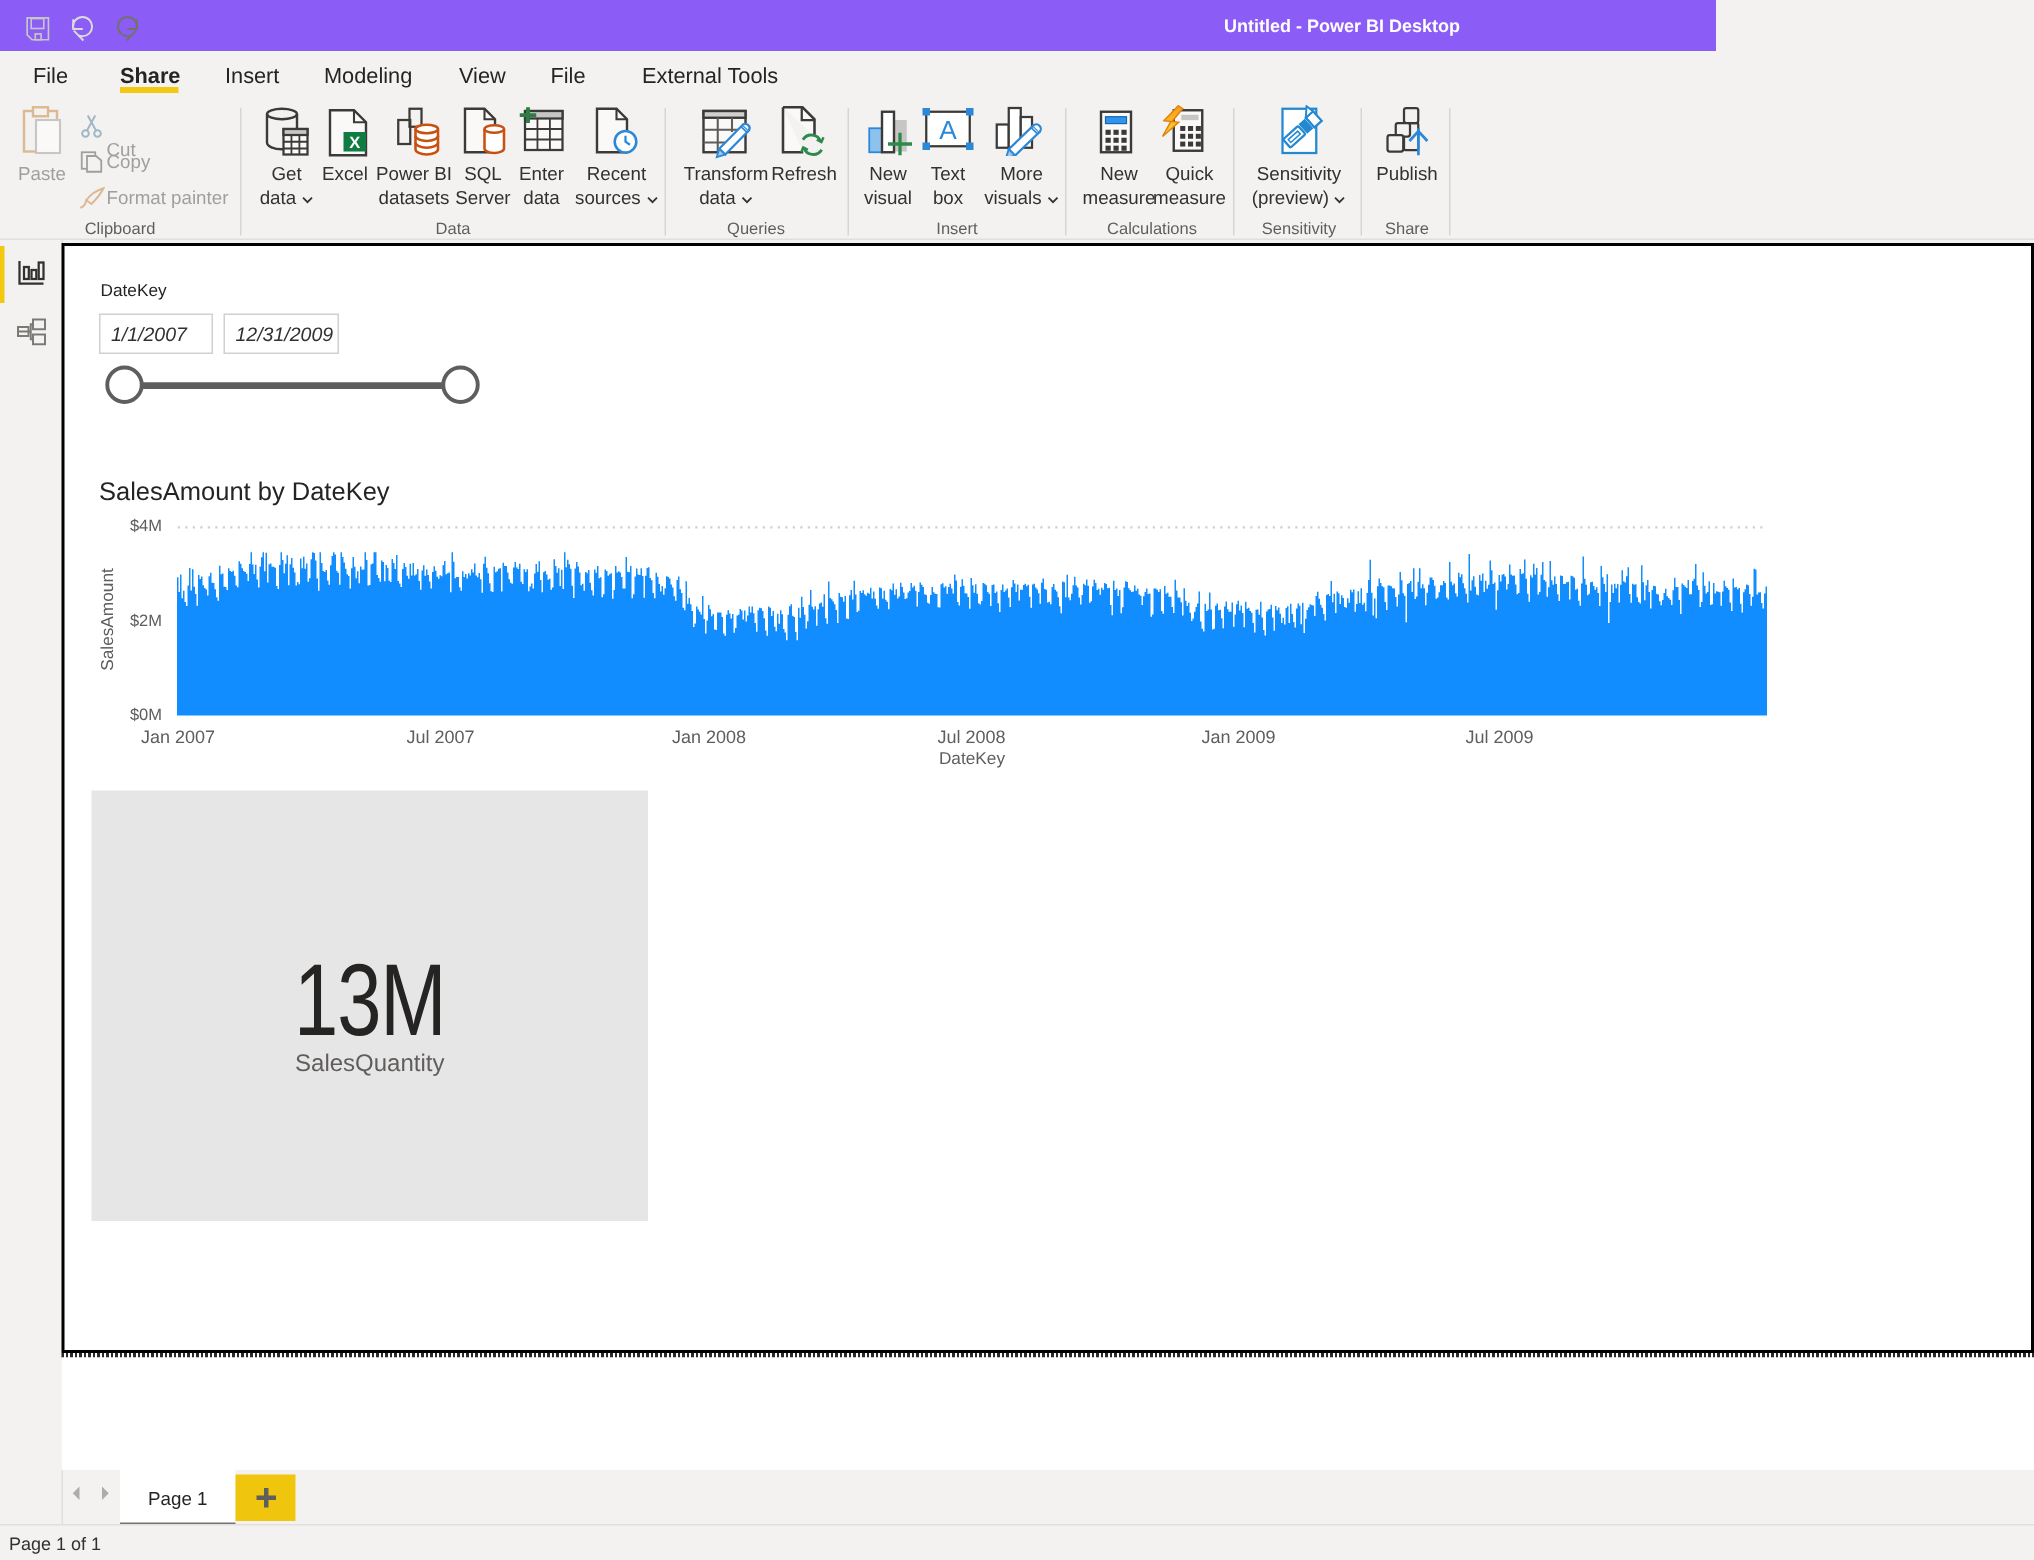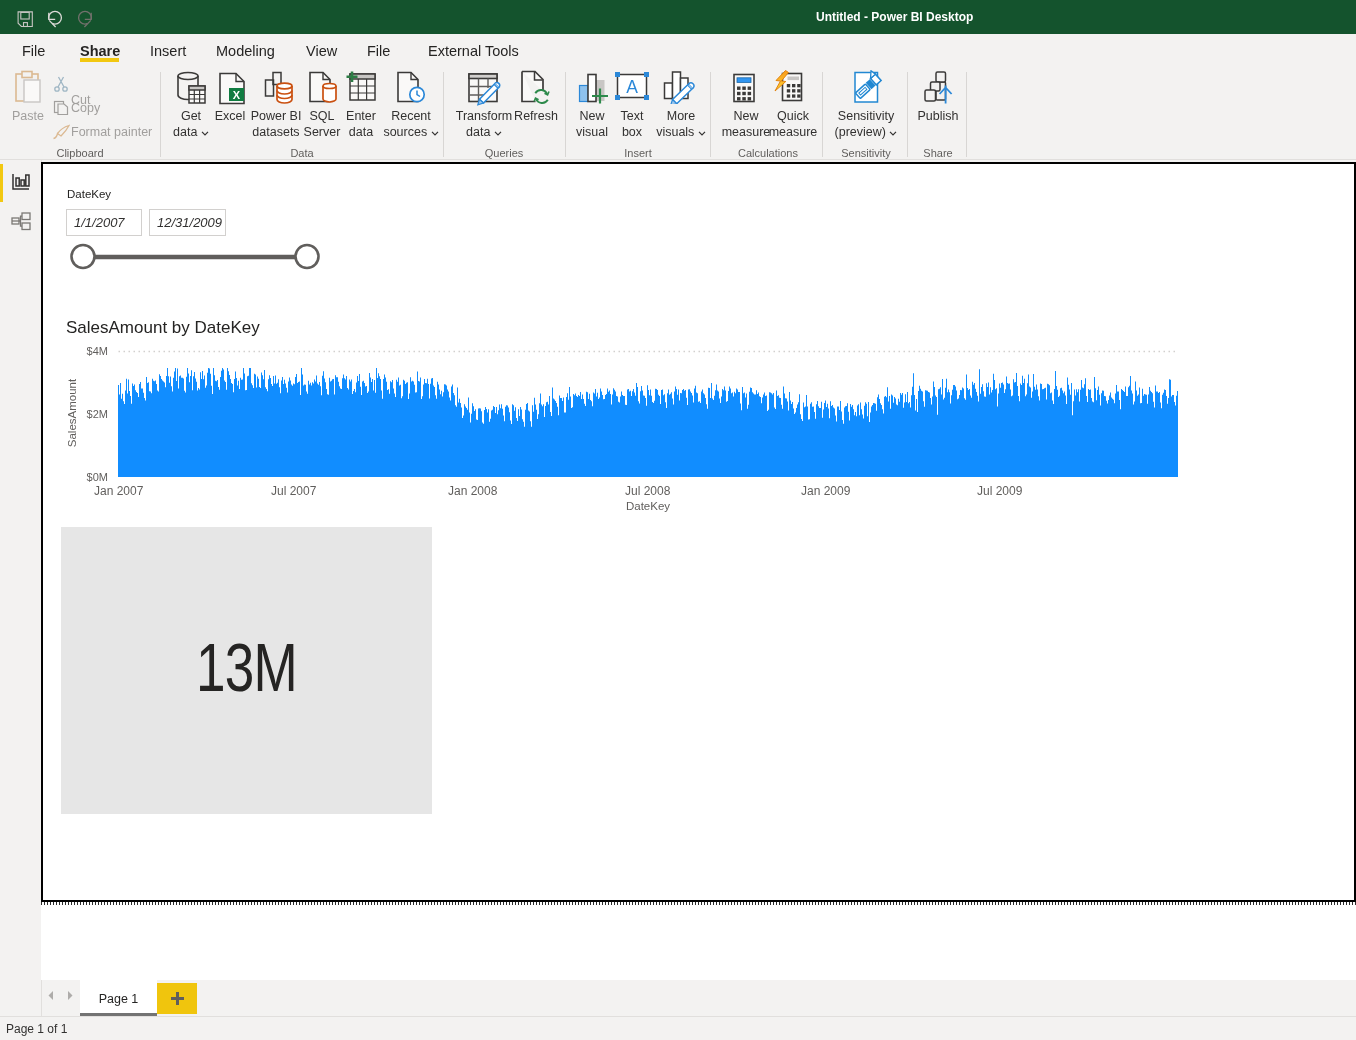--- a/index.html
+++ b/index.html
@@ -1,20 +1,20 @@
 <!DOCTYPE html>
 <html><head>
 <meta charset="utf-8">
 <style>
 * { margin:0; padding:0; box-sizing:border-box; }
 html,body { width:1356px; height:1040px; overflow:hidden; font-family:"Liberation Sans", sans-serif; background:#f3f2f1; }
 .abs { position:absolute; }
 
 
-#titlebar { position:absolute; left:0; top:0; width:1356px; height:34px; background:#14532d;padding-left:33px; }
+#titlebar { position:absolute; left:0; top:0; width:1144px; height:34px; background:#8b5cf6;padding-left:33px; }
 #titletext { position:absolute; top:10px; left:816px; width:150px; color:#ffffff; font-size:12px; font-weight:700; white-space:nowrap; }
 
 
 #menubar { position:absolute; left:0; top:34px; width:1356px; height:34px; background:#f3f2f1; }
 .menuitem { position:absolute; top:9px; font-size:14.5px; color:#252423; white-space:nowrap; }
 #homeunderline { position:absolute; left:80px; top:24px; width:39px; height:4px; background:#f2c811; }
 
 
 #ribbon { position:absolute; left:0; top:68px; width:1356px; height:92px; background:#f3f2f1; border-bottom:1px solid #e1dfdd; }
 .sep { position:absolute; top:4px; width:1px; height:85px; background:#d8d6d4; }
@@ -27,21 +27,21 @@
 #accent { position:absolute; left:0; top:4px; width:3px; height:38px; background:#f2c811; }
 
 
 #page { position:absolute; left:41px; top:162px; width:1315px; height:740px; background:#ffffff; border:2px solid #000000; }
 #dotline { position:absolute; left:41px; top:902px; width:1315px; height:3px;
   background-image:repeating-linear-gradient(90deg,#2a2a2a 0 1.5px,#ffffff 1.5px 3px); }
 #belowpage { position:absolute; left:41px; top:905px; width:1315px; height:75px; background:#ffffff; }
 
 
 #tabbar { position:absolute; left:42px; top:980px; width:1314px; height:36px; background:#f3f2f1; }
-#pagetab { position:absolute; left:38px; top:0; width:77px; height:36px; background:#ffffff; border-bottom:3px solid #737373; }
+#pagetab { position:absolute; left:38px; top:0; width:77px; height:36px; background:#ffffff; border-bottom:1px solid #737373; }
 #pagetab span { position:absolute; left:0; top:12px; width:77px; text-align:center; font-size:12.5px; color:#252423; }
 #plustab { position:absolute; left:115px; top:3px; width:40px; height:31px; background:#f0c50d; }
 
 
 #statusbar { position:absolute; left:0; top:1016px; width:1356px; height:24px; background:#f3f2f1; border-top:1px solid #e1dfdd; }
 #statusbar span { position:absolute; left:6px; top:5px; font-size:12px; color:#323130; }
 
 
 #slicer-label { position:absolute; left:67px; top:188px; font-size:11.5px; color:#252423; }
 .slicerbox { position:absolute; top:209px; height:27px; background:#fff; border:1px solid #d2d0ce; color:#323130; font-size:13px; text-align:left; padding-left:7px; line-height:25px;font-style:italic; }
@@ -336,20 +336,21 @@
 <span class="xlab" style="left:94px">Jan 2007</span>
 <span class="xlab" style="left:271px">Jul 2007</span>
 <span class="xlab" style="left:448px">Jan 2008</span>
 <span class="xlab" style="left:625px">Jul 2008</span>
 <span class="xlab" style="left:801px">Jan 2009</span>
 <span class="xlab" style="left:977px">Jul 2009</span>
 <span id="xtitle">DateKey</span>
 
 <div id="card">
   <div id="cardnum">13M</div>
+  <div id="cardlabel">SalesQuantity</div>
 </div>
 
 <div id="tabbar">
   <svg class="abs" style="left:5px;top:10px" width="7" height="11" viewBox="0 0 7 11">
       <path d="M6 1 L1.5 5.5 L6 10 Z" fill="#aeacaa"></path>
     </svg>
   <svg class="abs" style="left:25px;top:10px" width="7" height="11" viewBox="0 0 7 11">
       <path d="M1 1 L5.5 5.5 L1 10 Z" fill="#aeacaa"></path>
     </svg>
   <div id="pagetab">

